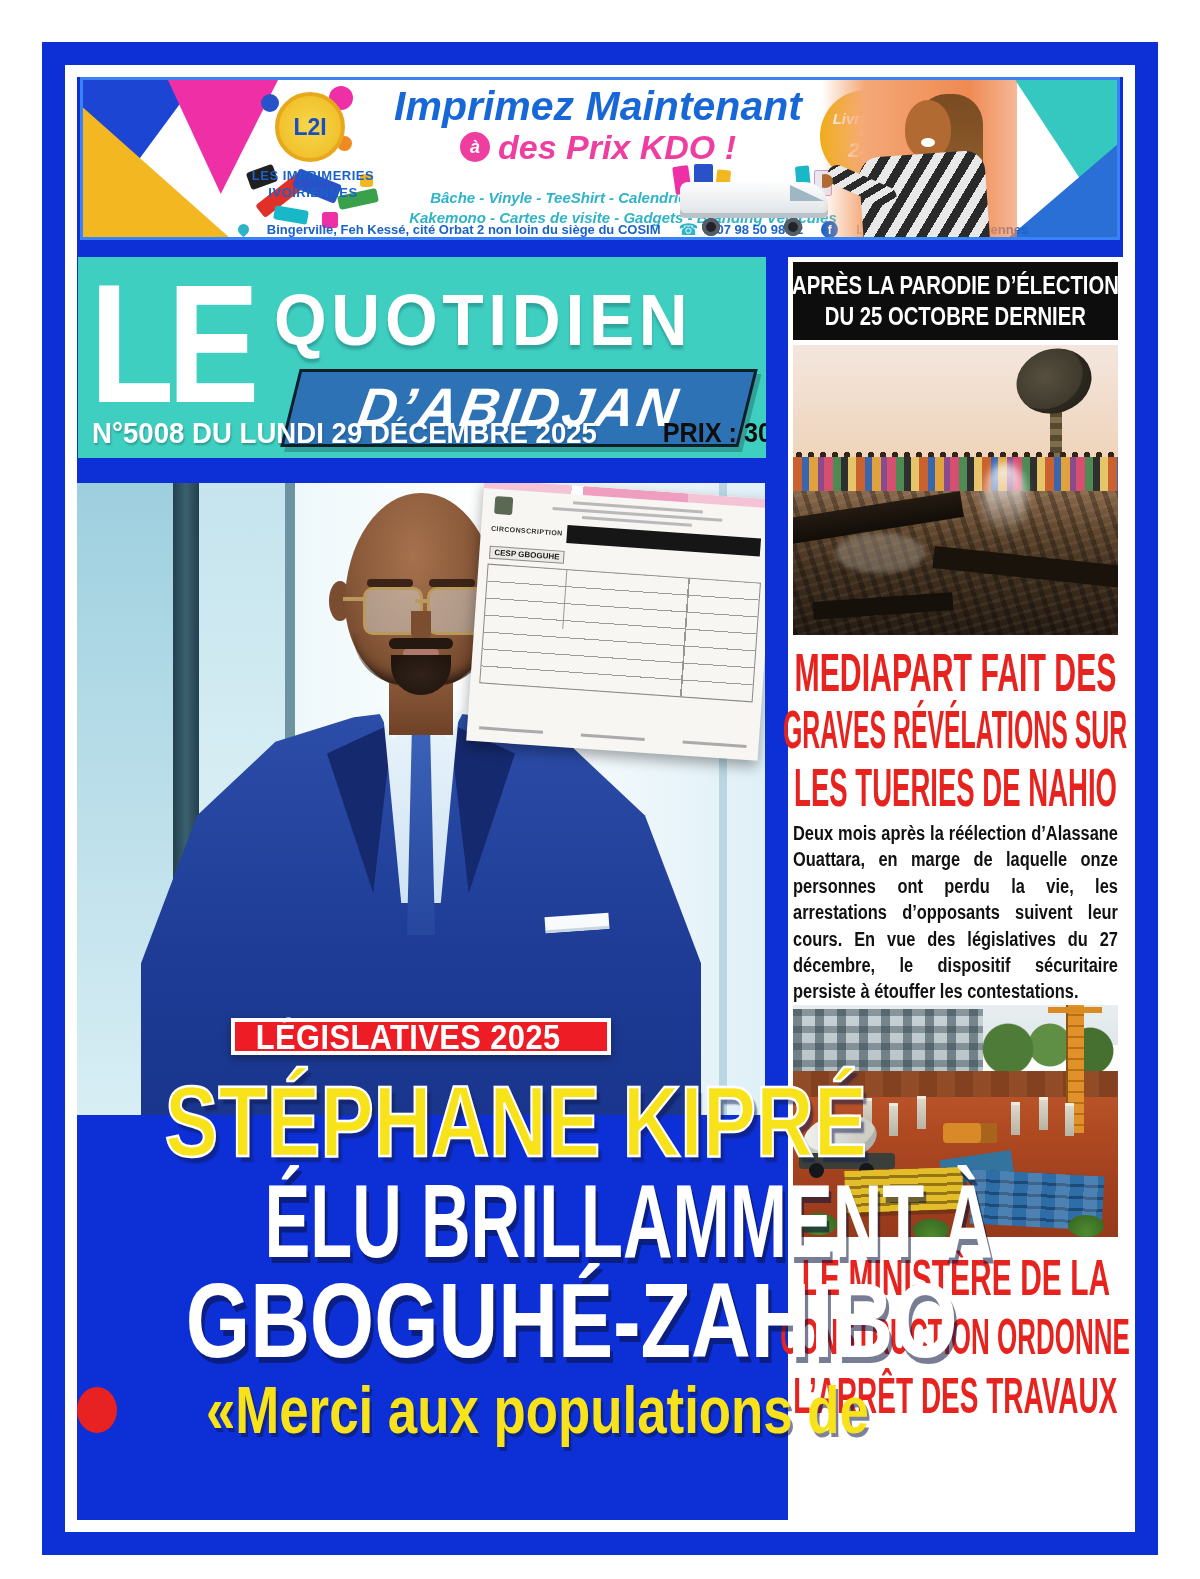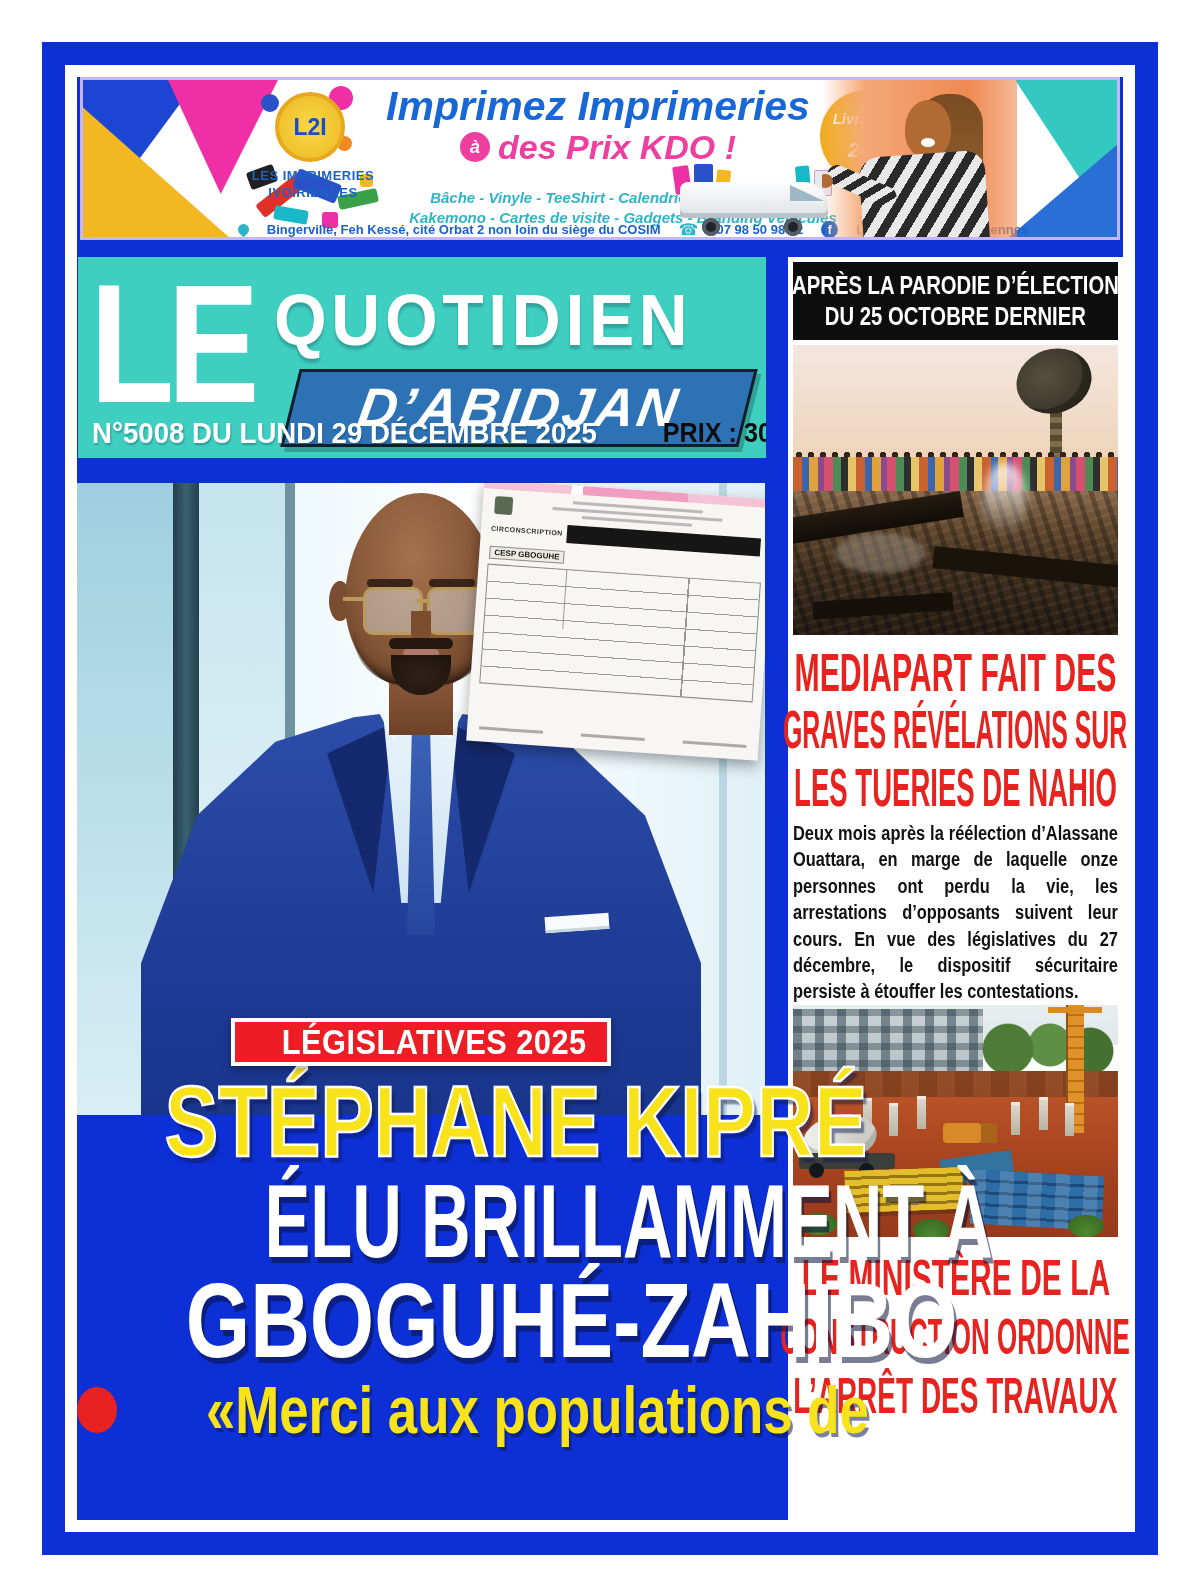--- a/index.html
+++ b/index.html
@@ -6,21 +6,21 @@
   .page{position:relative;width:1200px;height:1579px;background:#fff;overflow:hidden;
         font-family:"Liberation Sans",sans-serif;}
 
   
   .frame{position:absolute;left:42px;top:42px;width:1116px;height:1513px;background:#fff;
          border:23px solid #0d2fd6;box-sizing:border-box;}
   .inner{position:absolute;left:12px;top:12px;width:1046px;height:1443px;background:#0d2fd6;}
 
   
   .ad{position:absolute;left:3px;top:0;width:1040px;height:163px;background:#fff;
-      border:3px solid #c4b5fd;box-sizing:border-box;overflow:hidden;}
+      border:3px solid #3b82f6;box-sizing:border-box;overflow:hidden;}
   .ad .tri{position:absolute;}
   .tri-blue{left:-2px;top:-2px;width:118px;height:160px;clip-path:polygon(0 0,100% 0,0 100%);background:#1d45d4;}
   .tri-magenta{left:84px;top:-2px;width:112px;height:116px;clip-path:polygon(0 0,100% 0,48% 100%);background:#ef2fa6;}
   .tri-yellow{left:-2px;bottom:-2px;width:150px;height:148px;clip-path:polygon(0 100%,0 10%,100% 100%);background:#f3b722;}
   .tri-teal{right:-2px;top:-2px;width:142px;height:160px;clip-path:polygon(100% 0,26% 0,100% 100%);background:#35c8c0;}
   .tri-blue2{right:-2px;bottom:-2px;width:112px;height:96px;clip-path:polygon(100% 100%,100% 0,0 100%);background:#2a6fd6;}
 
   .splash{position:absolute;left:165px;top:88px;width:150px;height:70px;}
   .splash span{position:absolute;border-radius:3px;}
   .sp1{left:6px;top:18px;width:58px;height:16px;background:#e03028;transform:rotate(-38deg);}
@@ -169,22 +169,22 @@
   .doc-cesp{position:absolute;left:10px;top:66px;font-size:8px;font-weight:800;color:#1a1a1a;
       border:1px solid #8a8a8a;padding:1px 4px;background:#eceae4;}
   .doc-table{position:absolute;left:9px;top:84px;width:272px;height:118px;border:1px solid #8a8a8a;
       background:repeating-linear-gradient(180deg,transparent 0 16px,#9a9a9a 16px 17px),
                  linear-gradient(90deg,transparent 0 73.6%,rgba(110,110,110,.7) 73.6% 74.2%,transparent 74.2%);}
   .doc-colline{position:absolute;left:88px;top:84px;width:1px;height:60px;background:#9a9a9a;}
   .doc-sign{position:absolute;left:12px;right:12px;bottom:12px;height:16px;display:flex;justify-content:space-between;}
   .doc-sign span{width:64px;height:3px;background:#aaa;align-self:flex-end;}
 
   
-  .kicker-box{position:absolute;left:154px;top:941px;width:380px;height:48px;background:#ee1c24;
-      border:4px solid #fff;box-sizing:border-box;display:flex;align-items:center;justify-content:flex-end;
+  .kicker-box{position:absolute;left:154px;top:941px;width:380px;height:37px;background:#ee1c24;
+      border:4px solid #fff;box-sizing:border-box;display:flex;align-items:center;justify-content:flex-start;
       z-index:6;box-shadow:0 3px 8px rgba(0,0,0,.35);}
   .kicker-box span{color:#fff;font-weight:800;font-size:35px;transform:scaleX(.88);white-space:nowrap;letter-spacing:.5px;}
 
   
   .hl{position:absolute;left:0;width:700px;text-align:center;white-space:nowrap;z-index:5;line-height:1;}
   .hl>span{display:inline-block;font-weight:800;}
   .hl-yellow{top:994px;}
   .hl-yellow>span{font-size:100px;color:#f8e21a;transform:scaleX(.8);
       -webkit-text-stroke:2.5px #fff;text-shadow:5px 6px 2px rgba(15,25,80,.5);}
   .hl-w2{top:1092px;}
@@ -318,21 +318,21 @@
        <div class="l2i-circle">
          <span>L2I</span>
        </div>
        <div class="l2i-name">
          <div>LES IMPRIMERIES</div>
          <div>IVOIRIENNES</div>
        </div>
      </div>
 
      <div class="ad-headline">
-       <div class="ad-h1">Imprimez Imprimeries</div>
+       <div class="ad-h1">Imprimez Maintenant</div>
        <div class="ad-h3">
          <span class="lock">à</span>
          <span>des Prix KDO !</span>
        </div>
      </div>
 
      <div class="ad-products">
        <div>Bâche - Vinyle - TeeShirt - Calendrier - Pola - Dos Bleu</div>
        <div>Kakemono - Cartes de visite - Gadgets - Branding Véhicules</div>
      </div>

